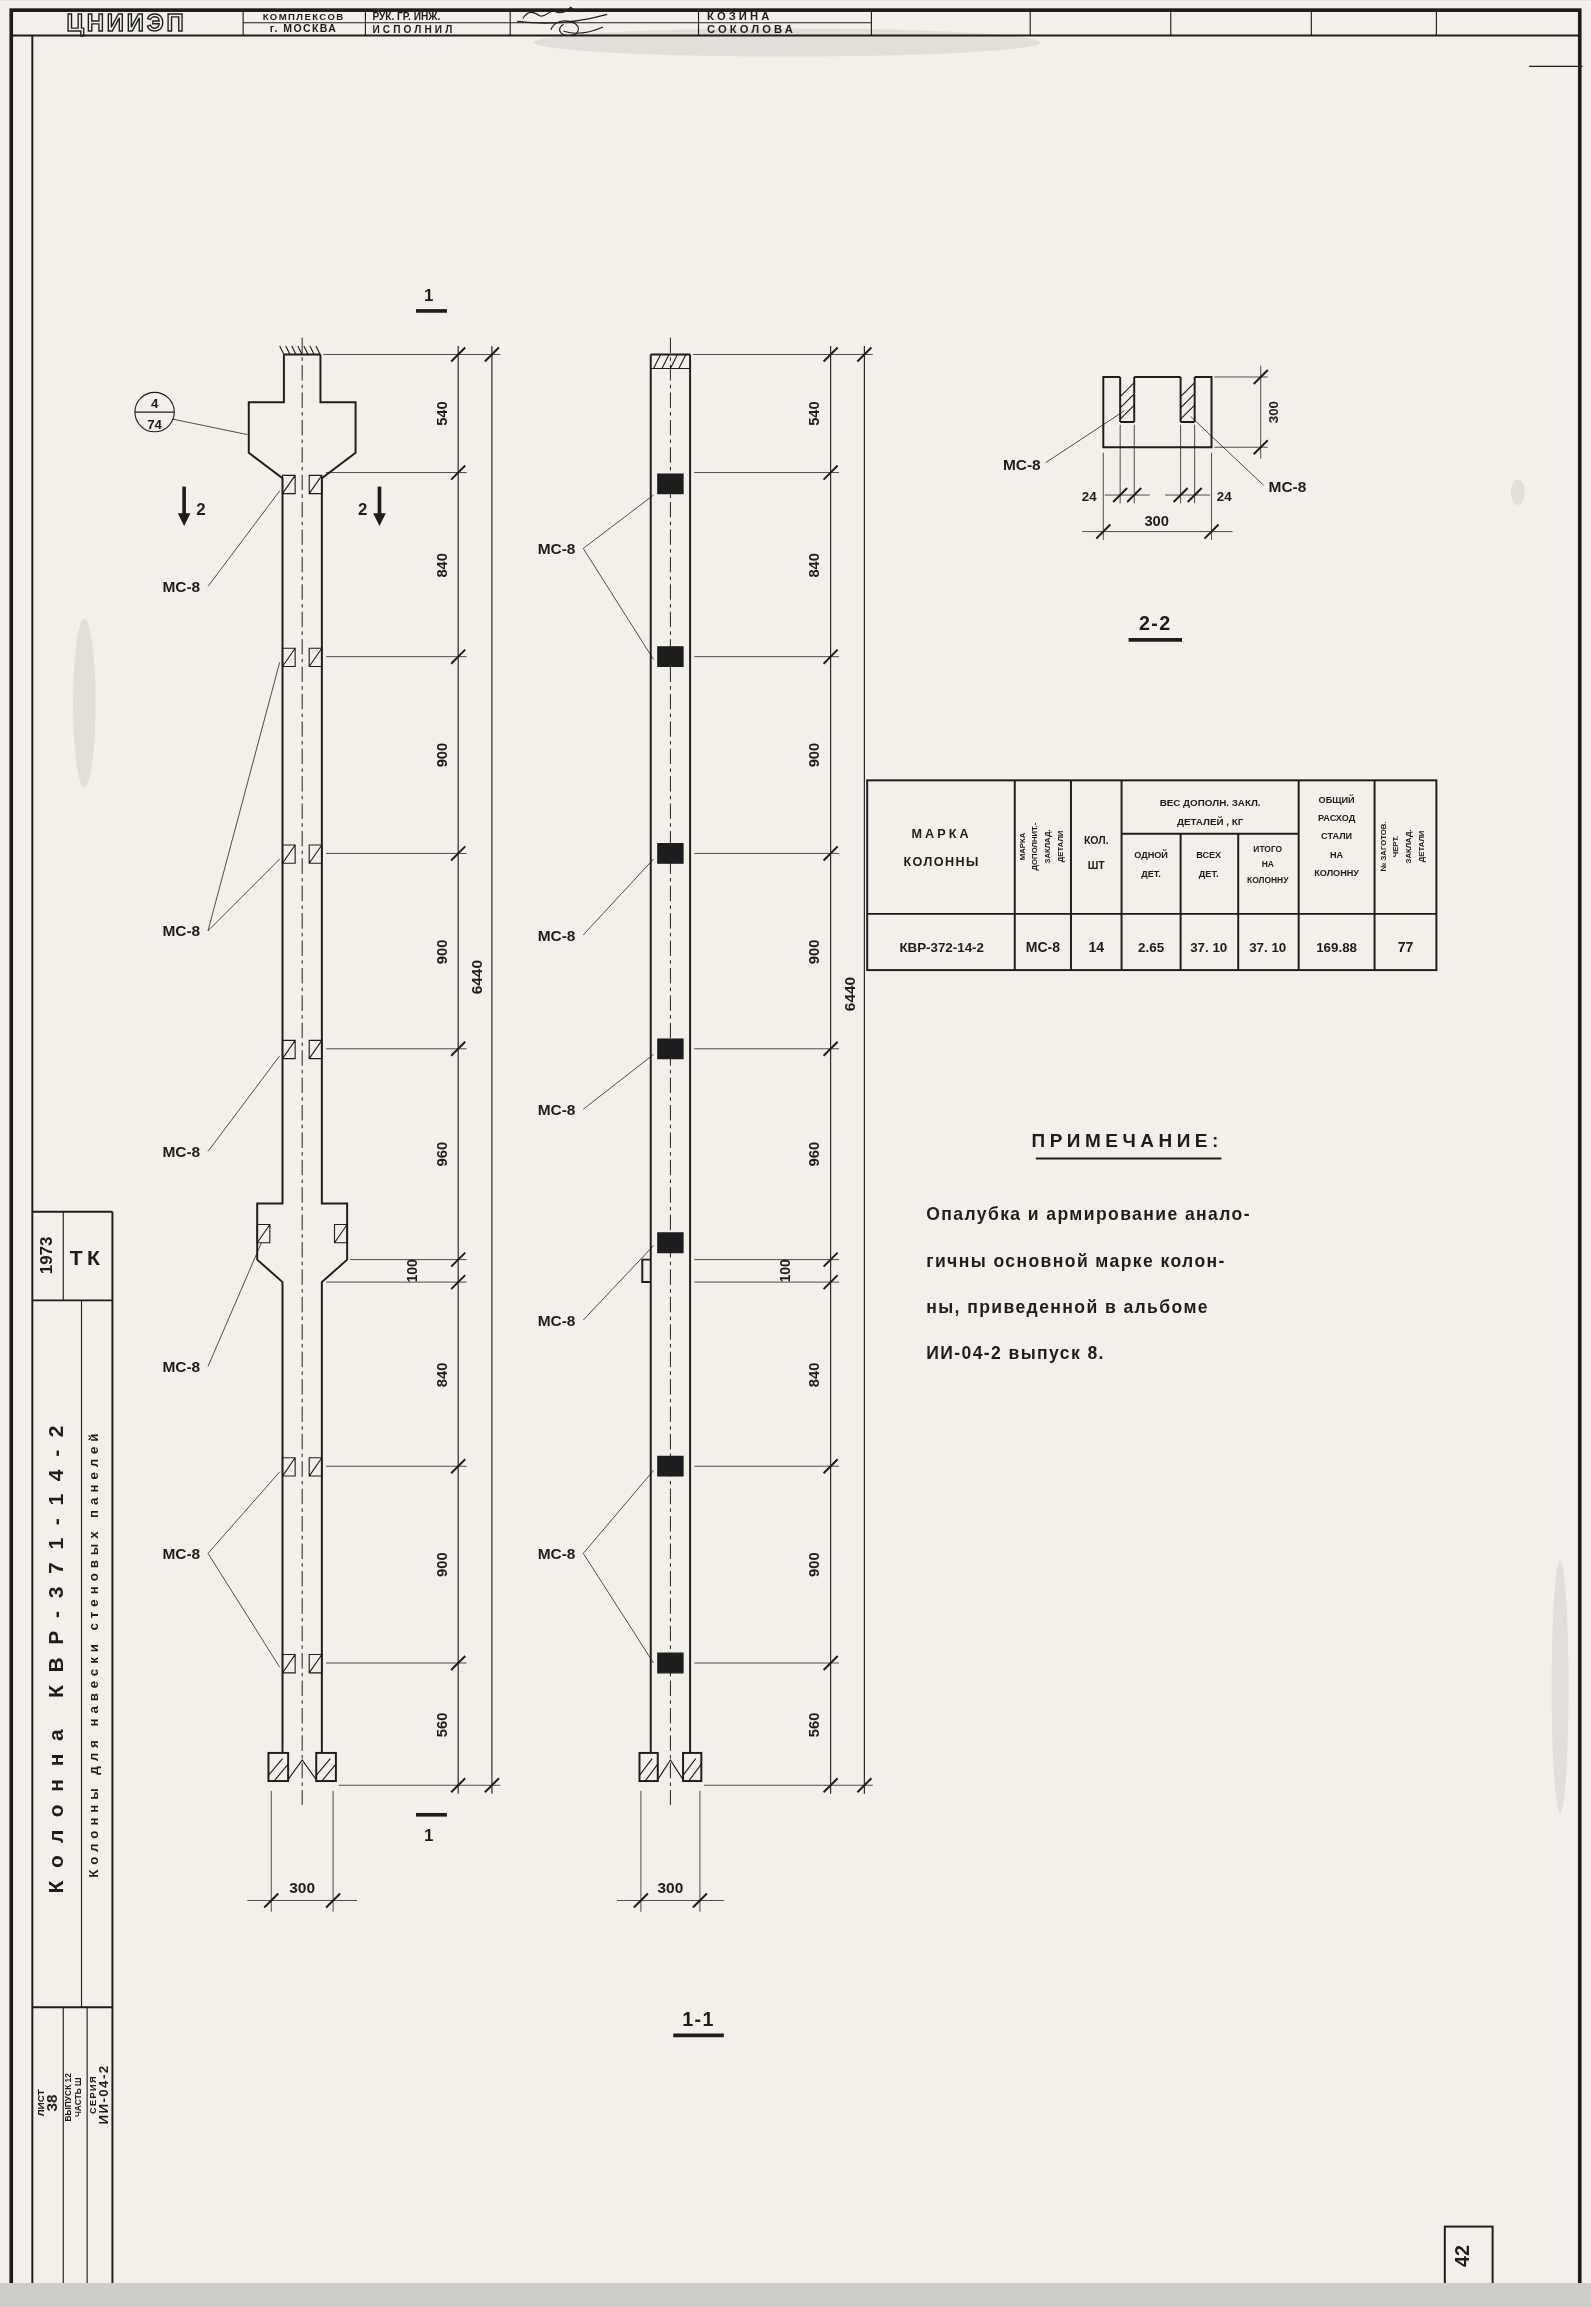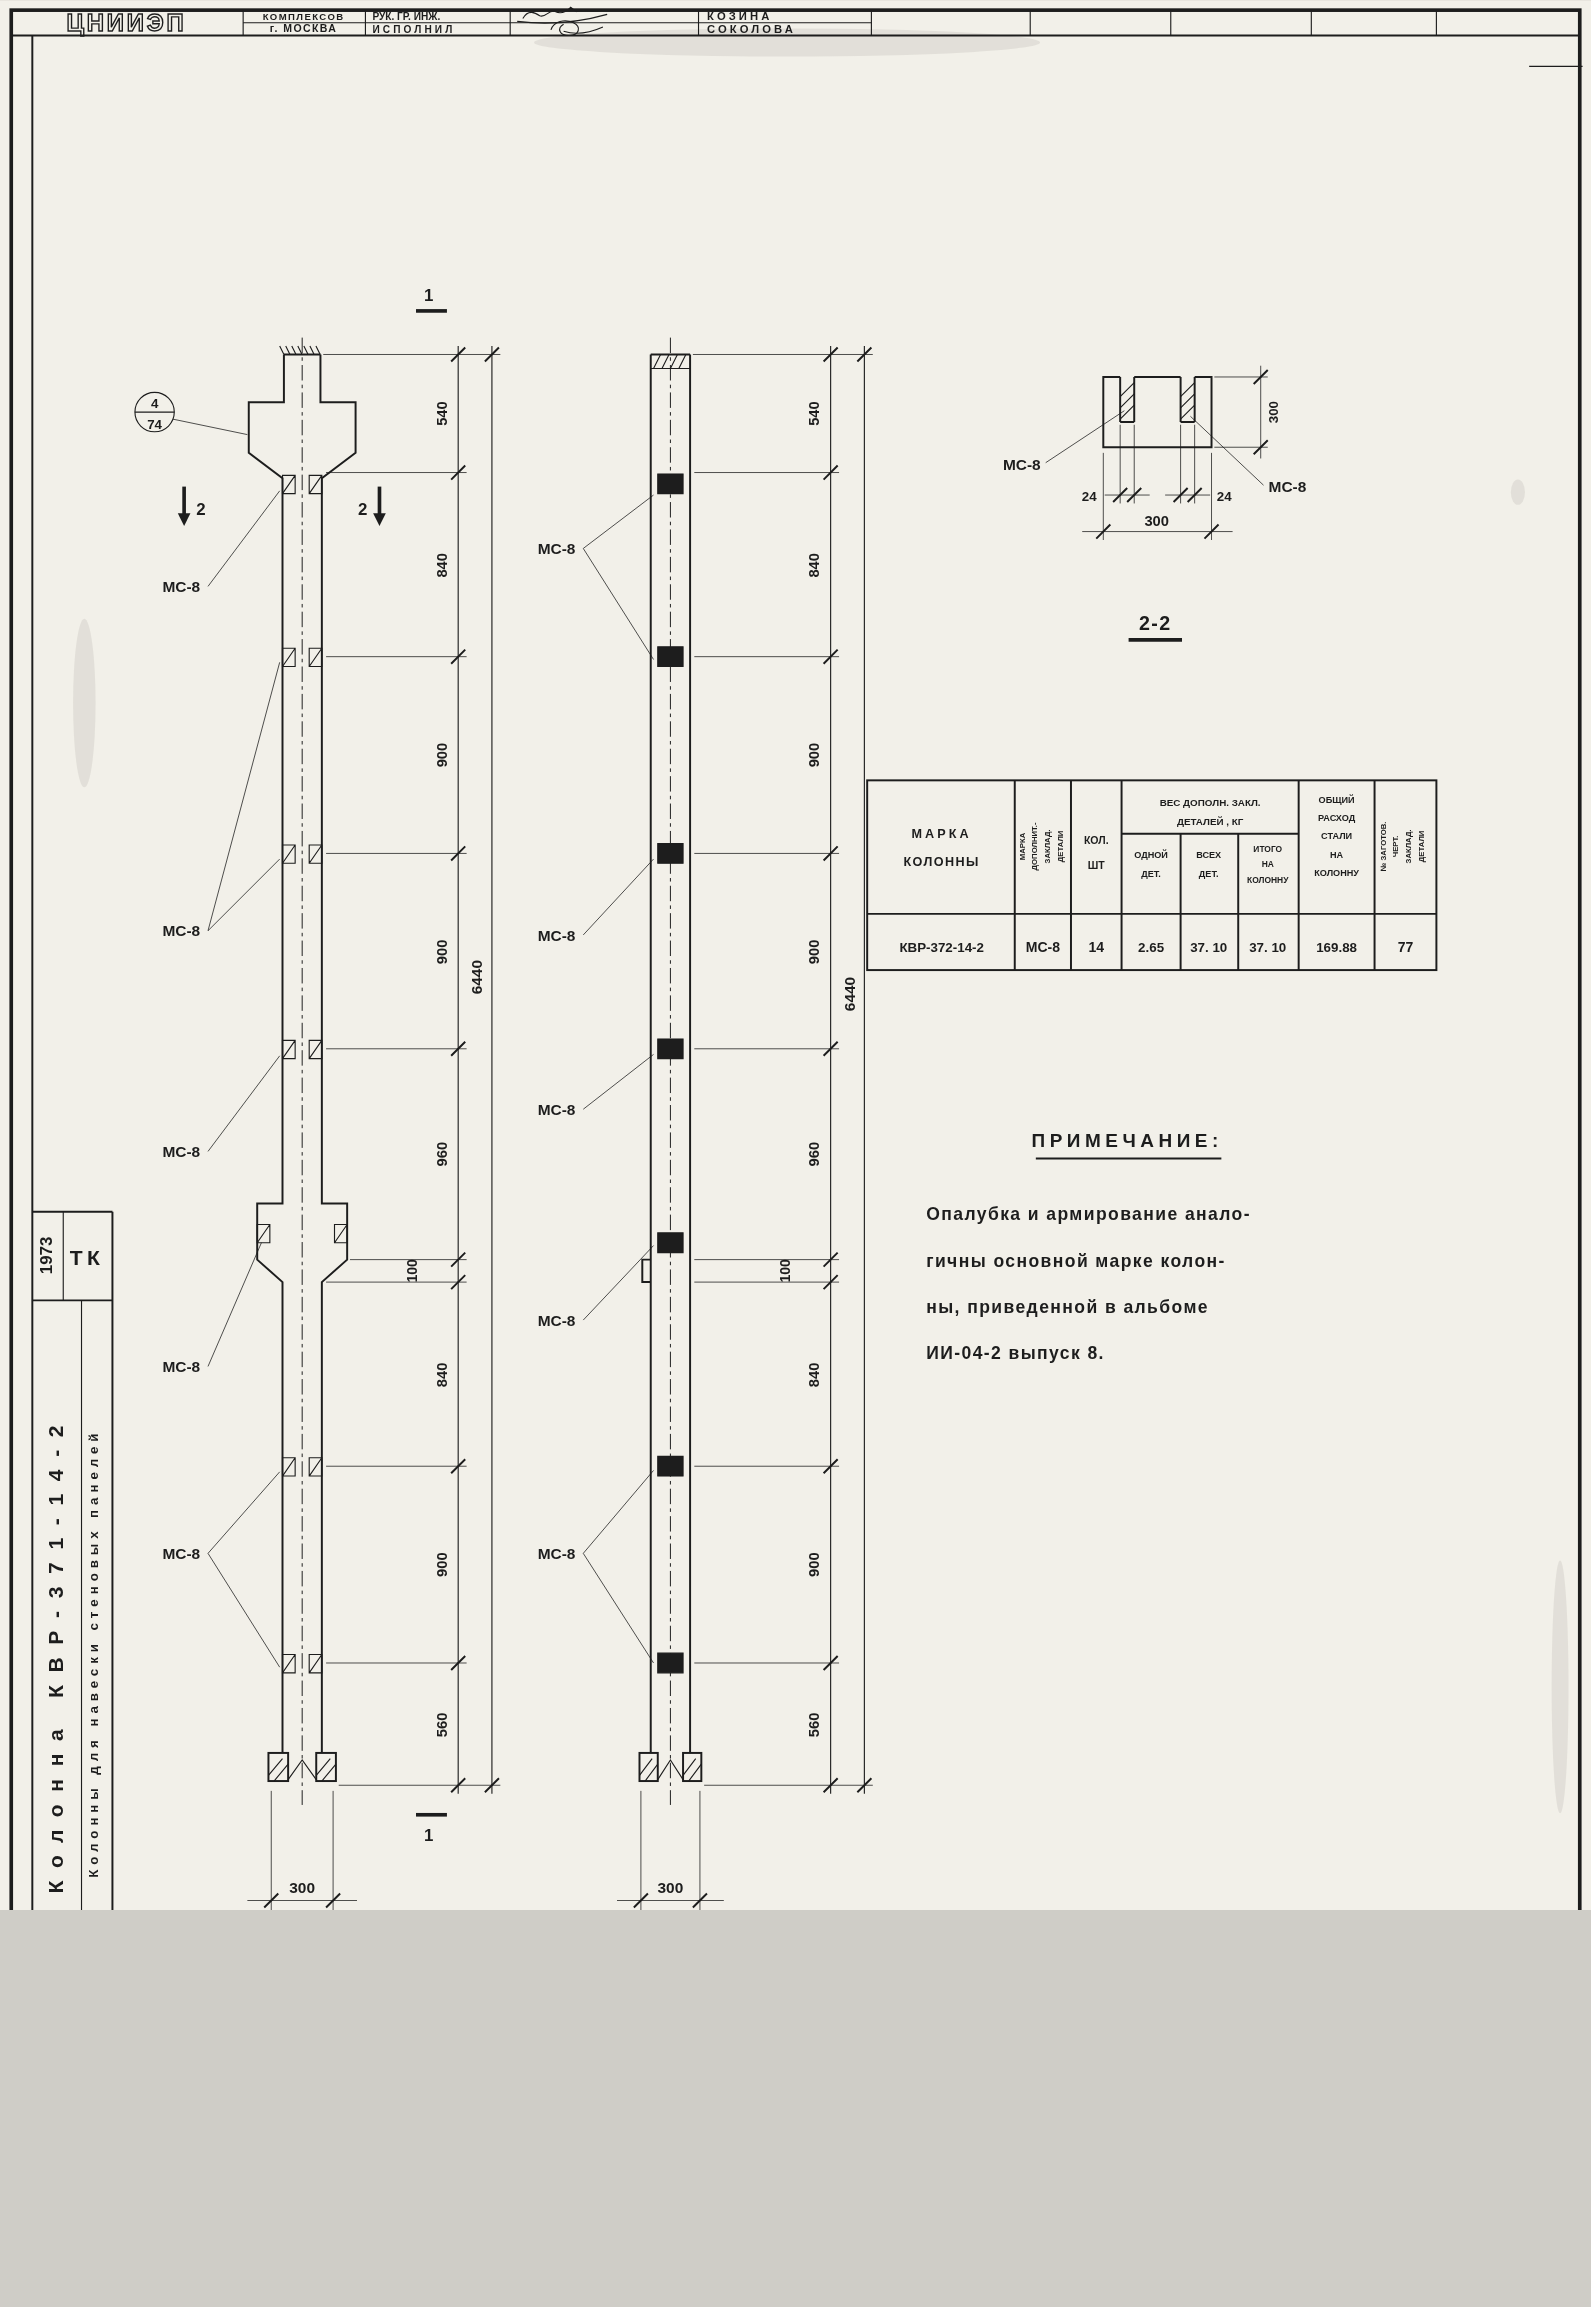--- a/index.html
+++ b/index.html
@@ -1,16 +1,16 @@
 <!DOCTYPE html>
 <html style="font-size:7.5px"><head>
 <meta charset="utf-8">
 <style>
   html,body{margin:0;padding:0;background:#cfcdc7;}
-  .sheet{width:1591px;height:1910px;}
+  .sheet{width:1591px;height:2283px;}
   svg{display:block;}
   svg text{font-family:"Liberation Sans","DejaVu Sans",sans-serif;font-weight:bold;fill:#1d1d1d;}
   .ln-th{stroke:#1d1d1d;stroke-width:2.6;fill:none;}
   .ln-md{stroke:#1d1d1d;stroke-width:1.4;fill:none;}
   .ln-tn{stroke:#1d1d1d;stroke-width:0.8;fill:none;}
   .ln-hair{stroke:#1d1d1d;stroke-width:0.55;fill:none;}
   .cl{stroke:#1d1d1d;stroke-width:0.7;fill:none;stroke-dasharray:11 3 2.5 3;}
   .blk{fill:#1d1d1d;stroke:none;}
   .logo{fill:none;stroke:#1d1d1d;stroke-width:1;letter-spacing:2px;}
   .ls1{letter-spacing:1px;} .ls2{letter-spacing:2.2px;} .ls3{letter-spacing:3.2px;}

